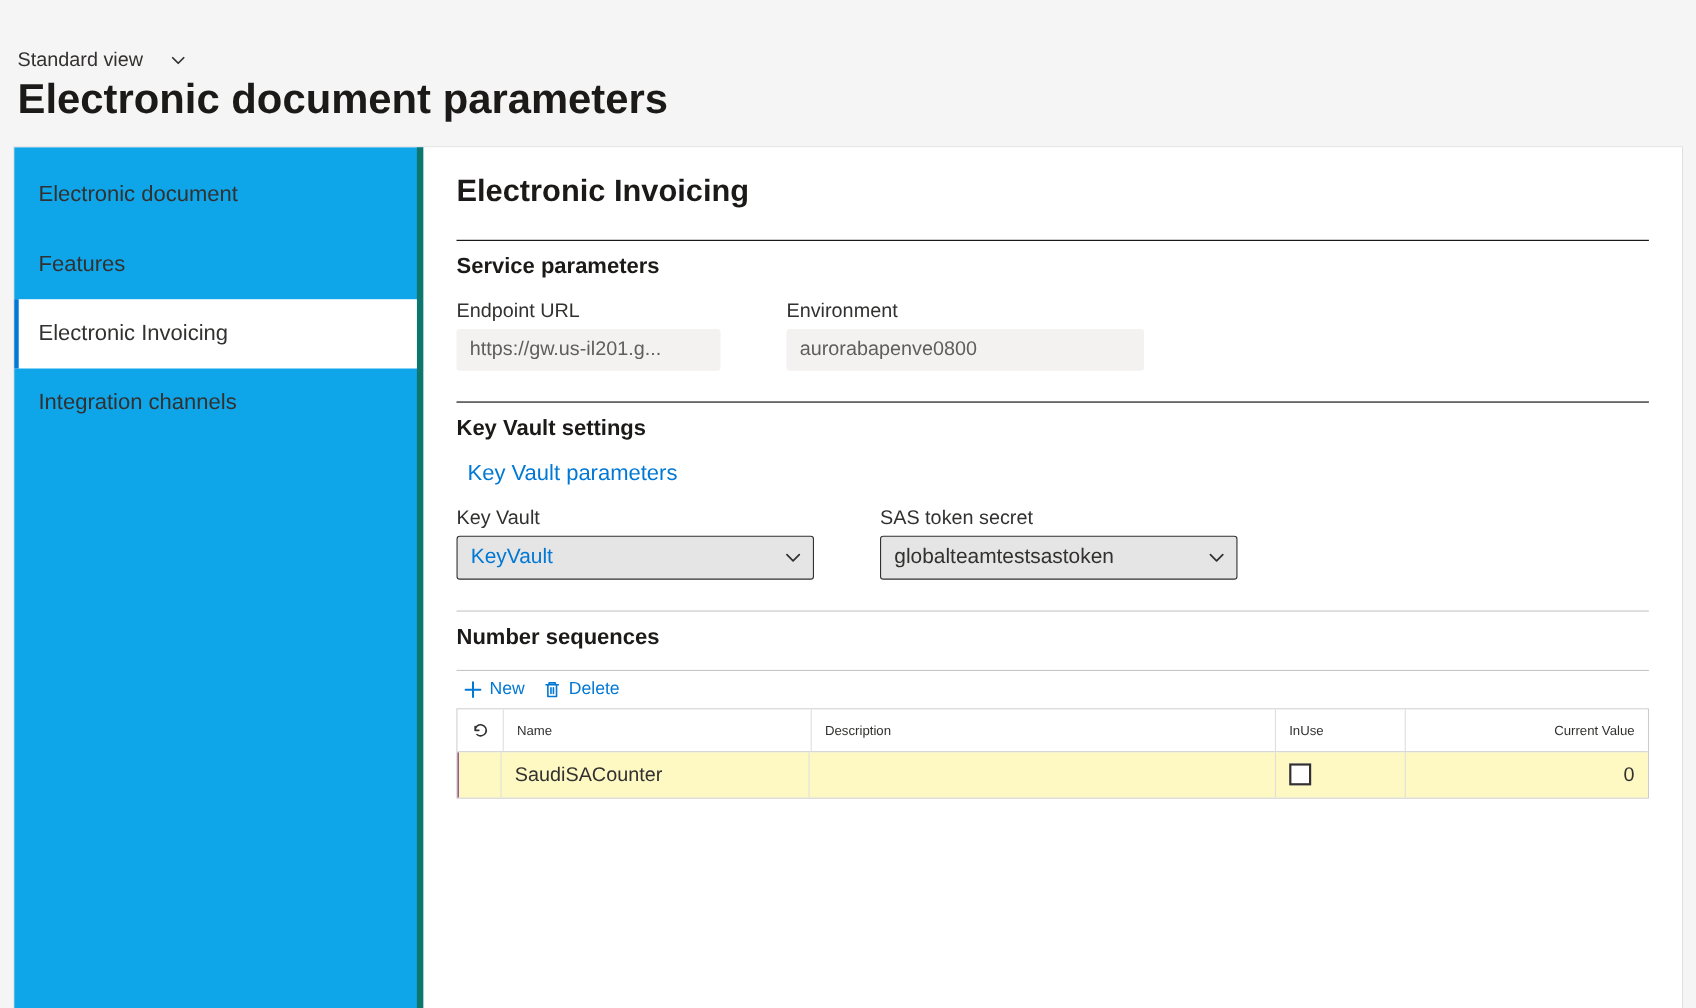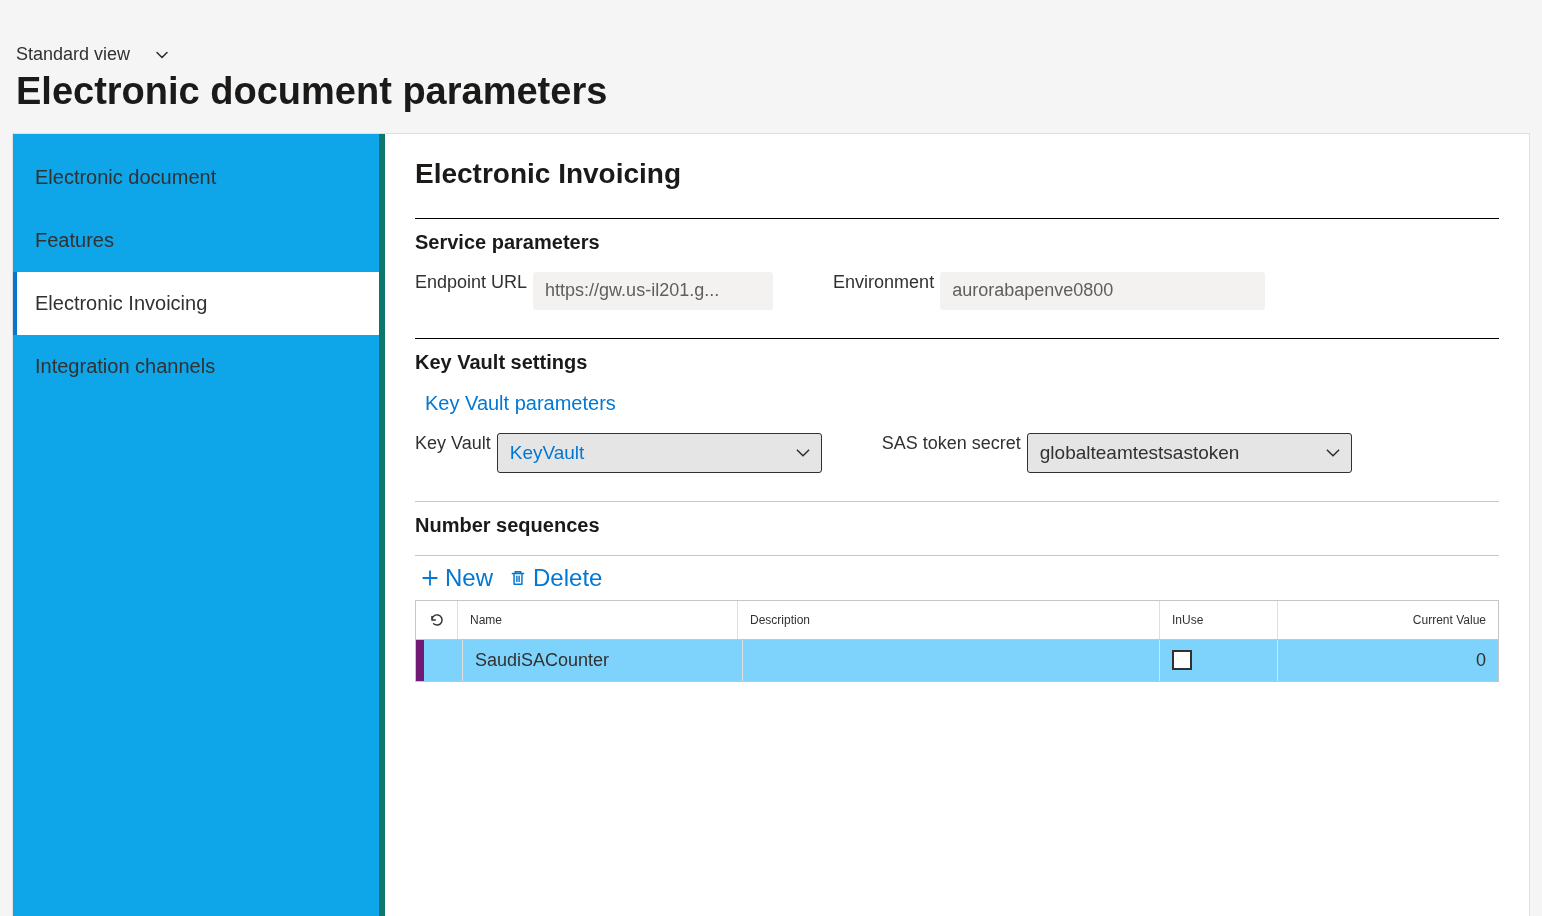--- a/index.html
+++ b/index.html
@@ -80,21 +80,21 @@
       color: #1b1a19;
       margin-bottom: 18px;
     }
     .field-row {
       display: flex;
       gap: 60px;
       margin-bottom: 6px;
     }
     .field {
       display: flex;
-      flex-direction: row;
+      flex-direction: column;
       gap: 6px;
     }
     .field-label {
       font-size: 18px;
       color: #323130;
     }
     .field-readonly {
       background: #f3f2f1;
       padding: 8px 12px;
       font-size: 18px;
@@ -148,21 +148,21 @@
       display: flex;
       gap: 16px;
       padding: 8px 6px;
       border-top: 1px solid #c8c6c4;
     }
     .toolbar-btn {
       display: inline-flex;
       align-items: center;
       gap: 6px;
       color: #0078d4;
-      font-size: 24px;
+      font-size: 16px;
       cursor: pointer;
       background: none;
       border: none;
       font-family: inherit;
     }
     .grid {
       border: 1px solid #c8c6c4;
       border-top: 1px solid #c8c6c4;
     }
     .grid-header {
@@ -179,22 +179,22 @@
       align-items: center;
     }
     .grid-header-cell:last-child { border-right: none; }
     .col-refresh { width: 42px; justify-content: center; }
     .col-name { width: 280px; }
     .col-desc { flex: 1; min-width: 260px; }
     .col-inuse { width: 118px; }
     .col-current { width: 220px; justify-content: flex-end; text-align: right; }
     .grid-row {
       display: flex;
-      background: #7dd3fc;
-      border-left: 8px solid #701a75;
+      background: #fef9c3;
+      border-left: 1px solid #701a75;
     }
     .grid-cell {
       padding: 10px 12px;
       font-size: 18px;
       color: #323130;
       border-right: 1px solid #e1dfdd;
       display: flex;
       align-items: center;
     }
     .grid-cell:last-child { border-right: none; }

